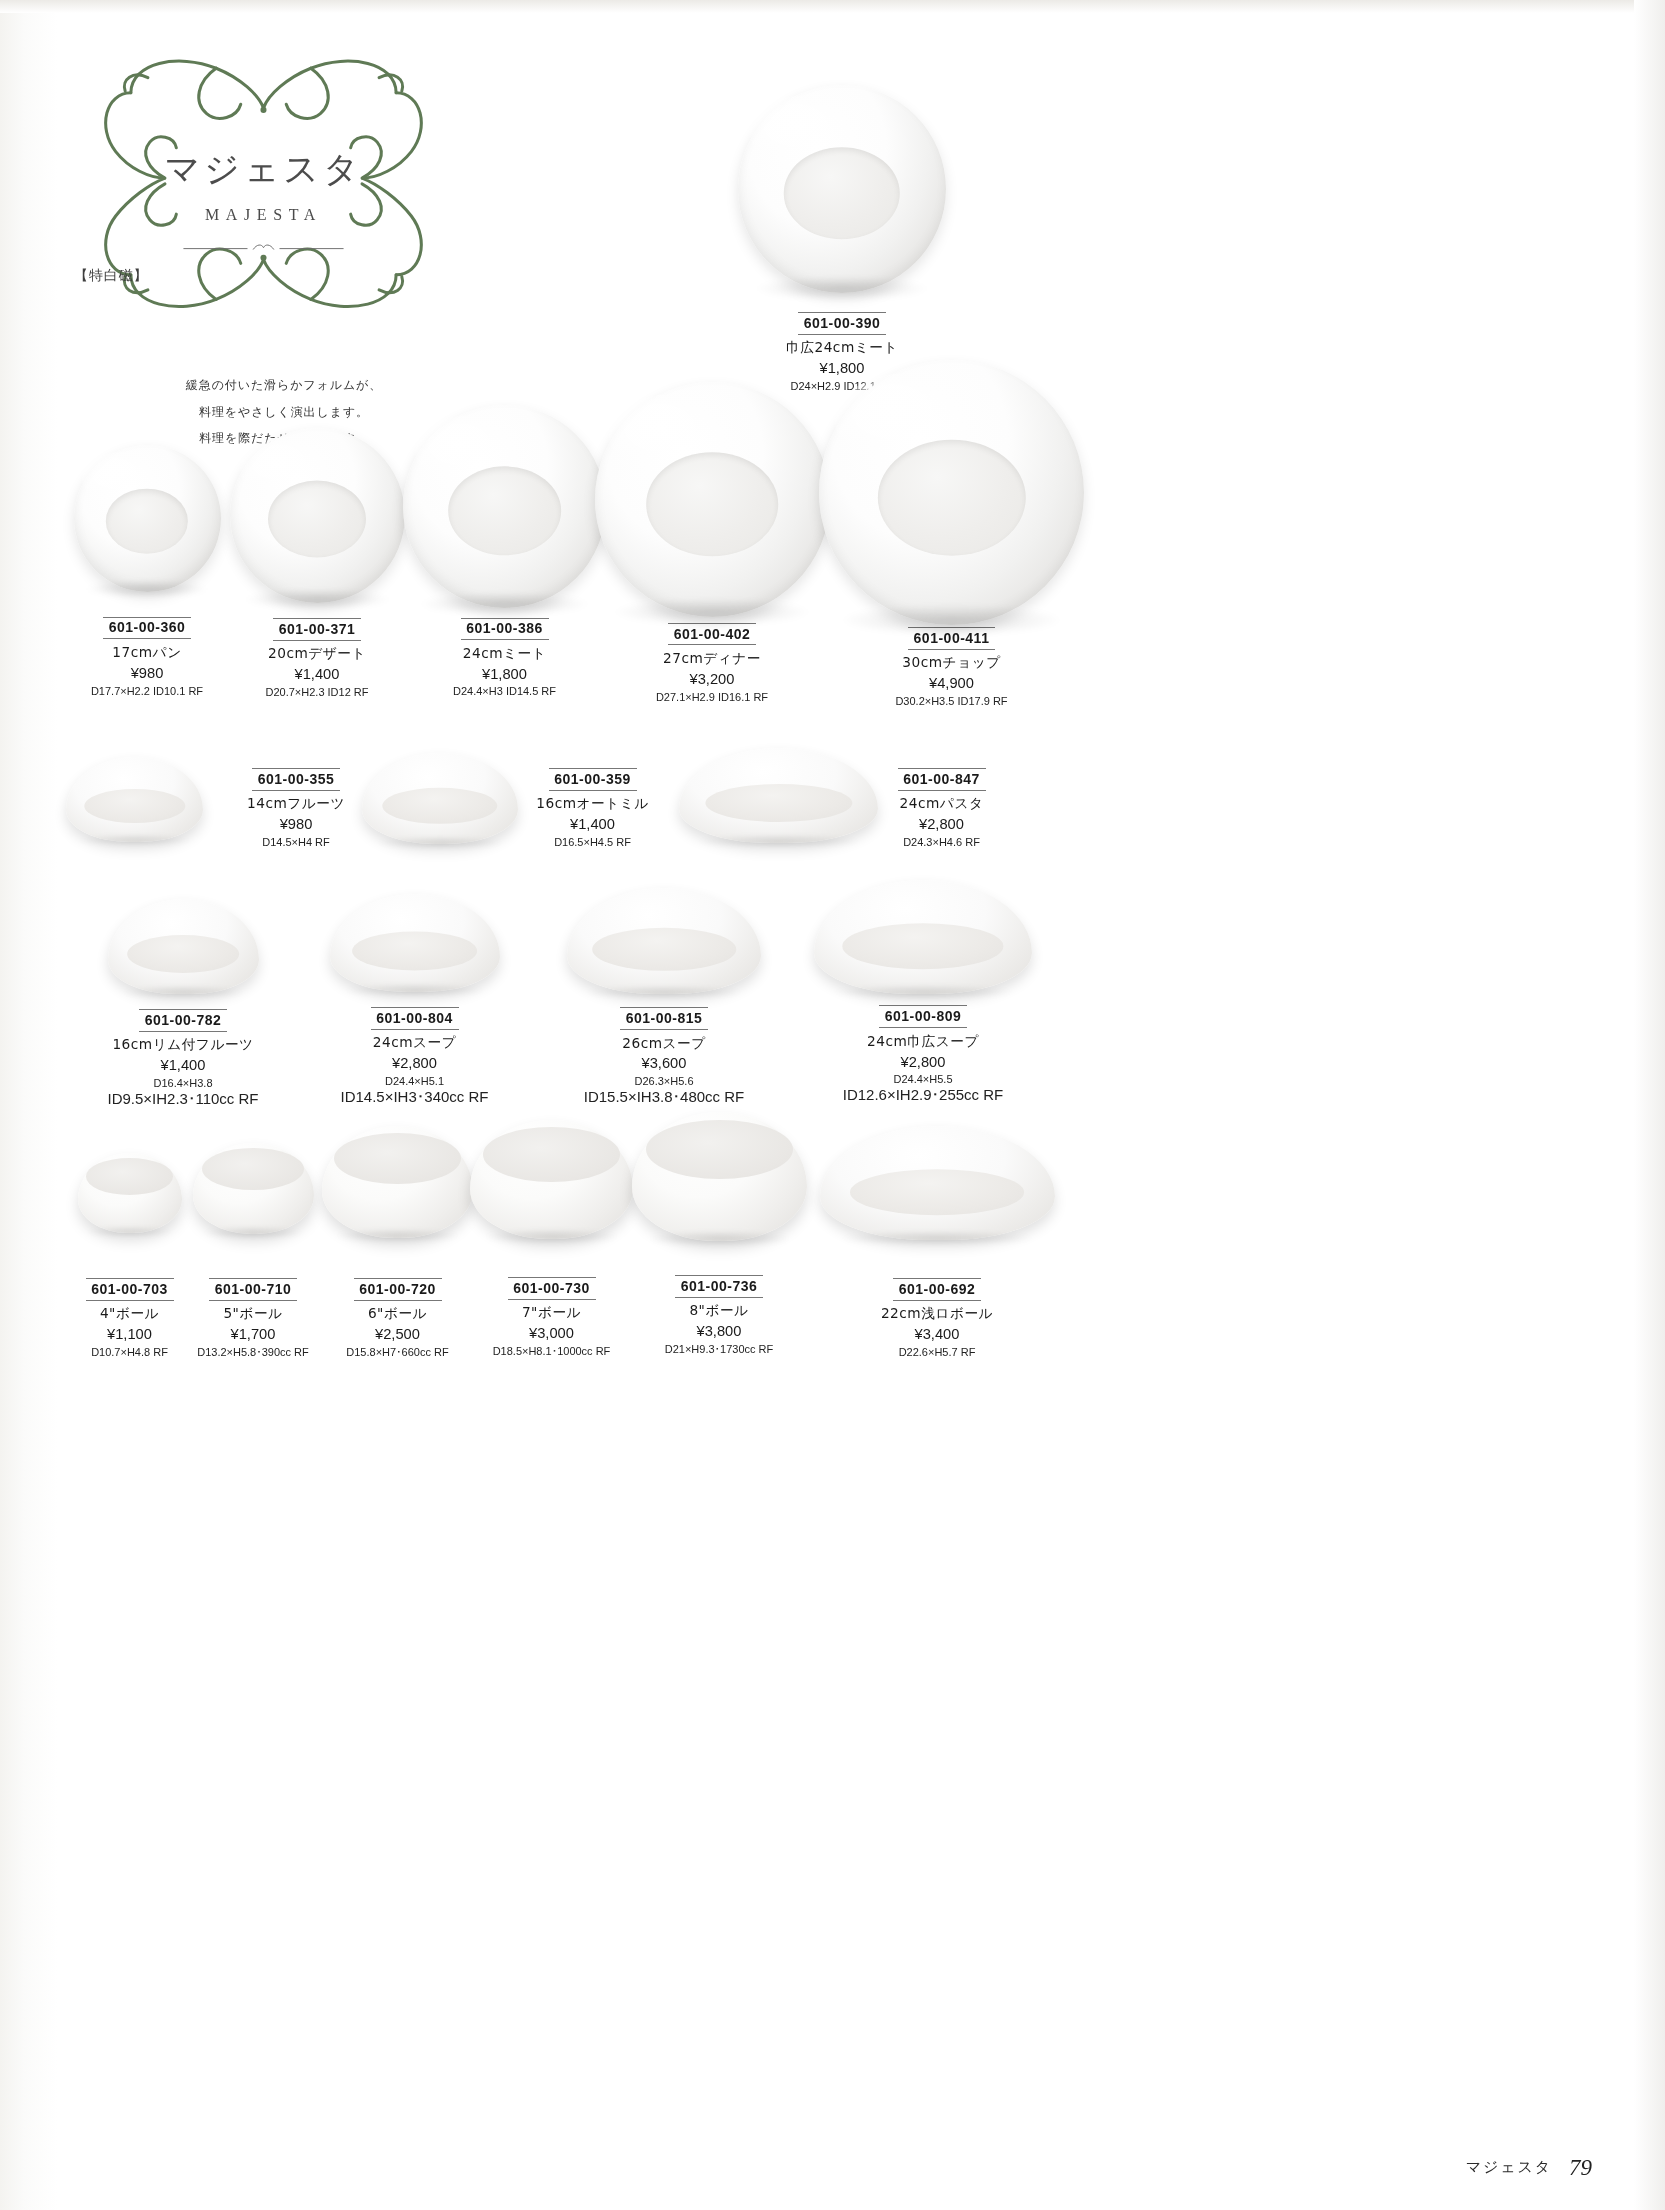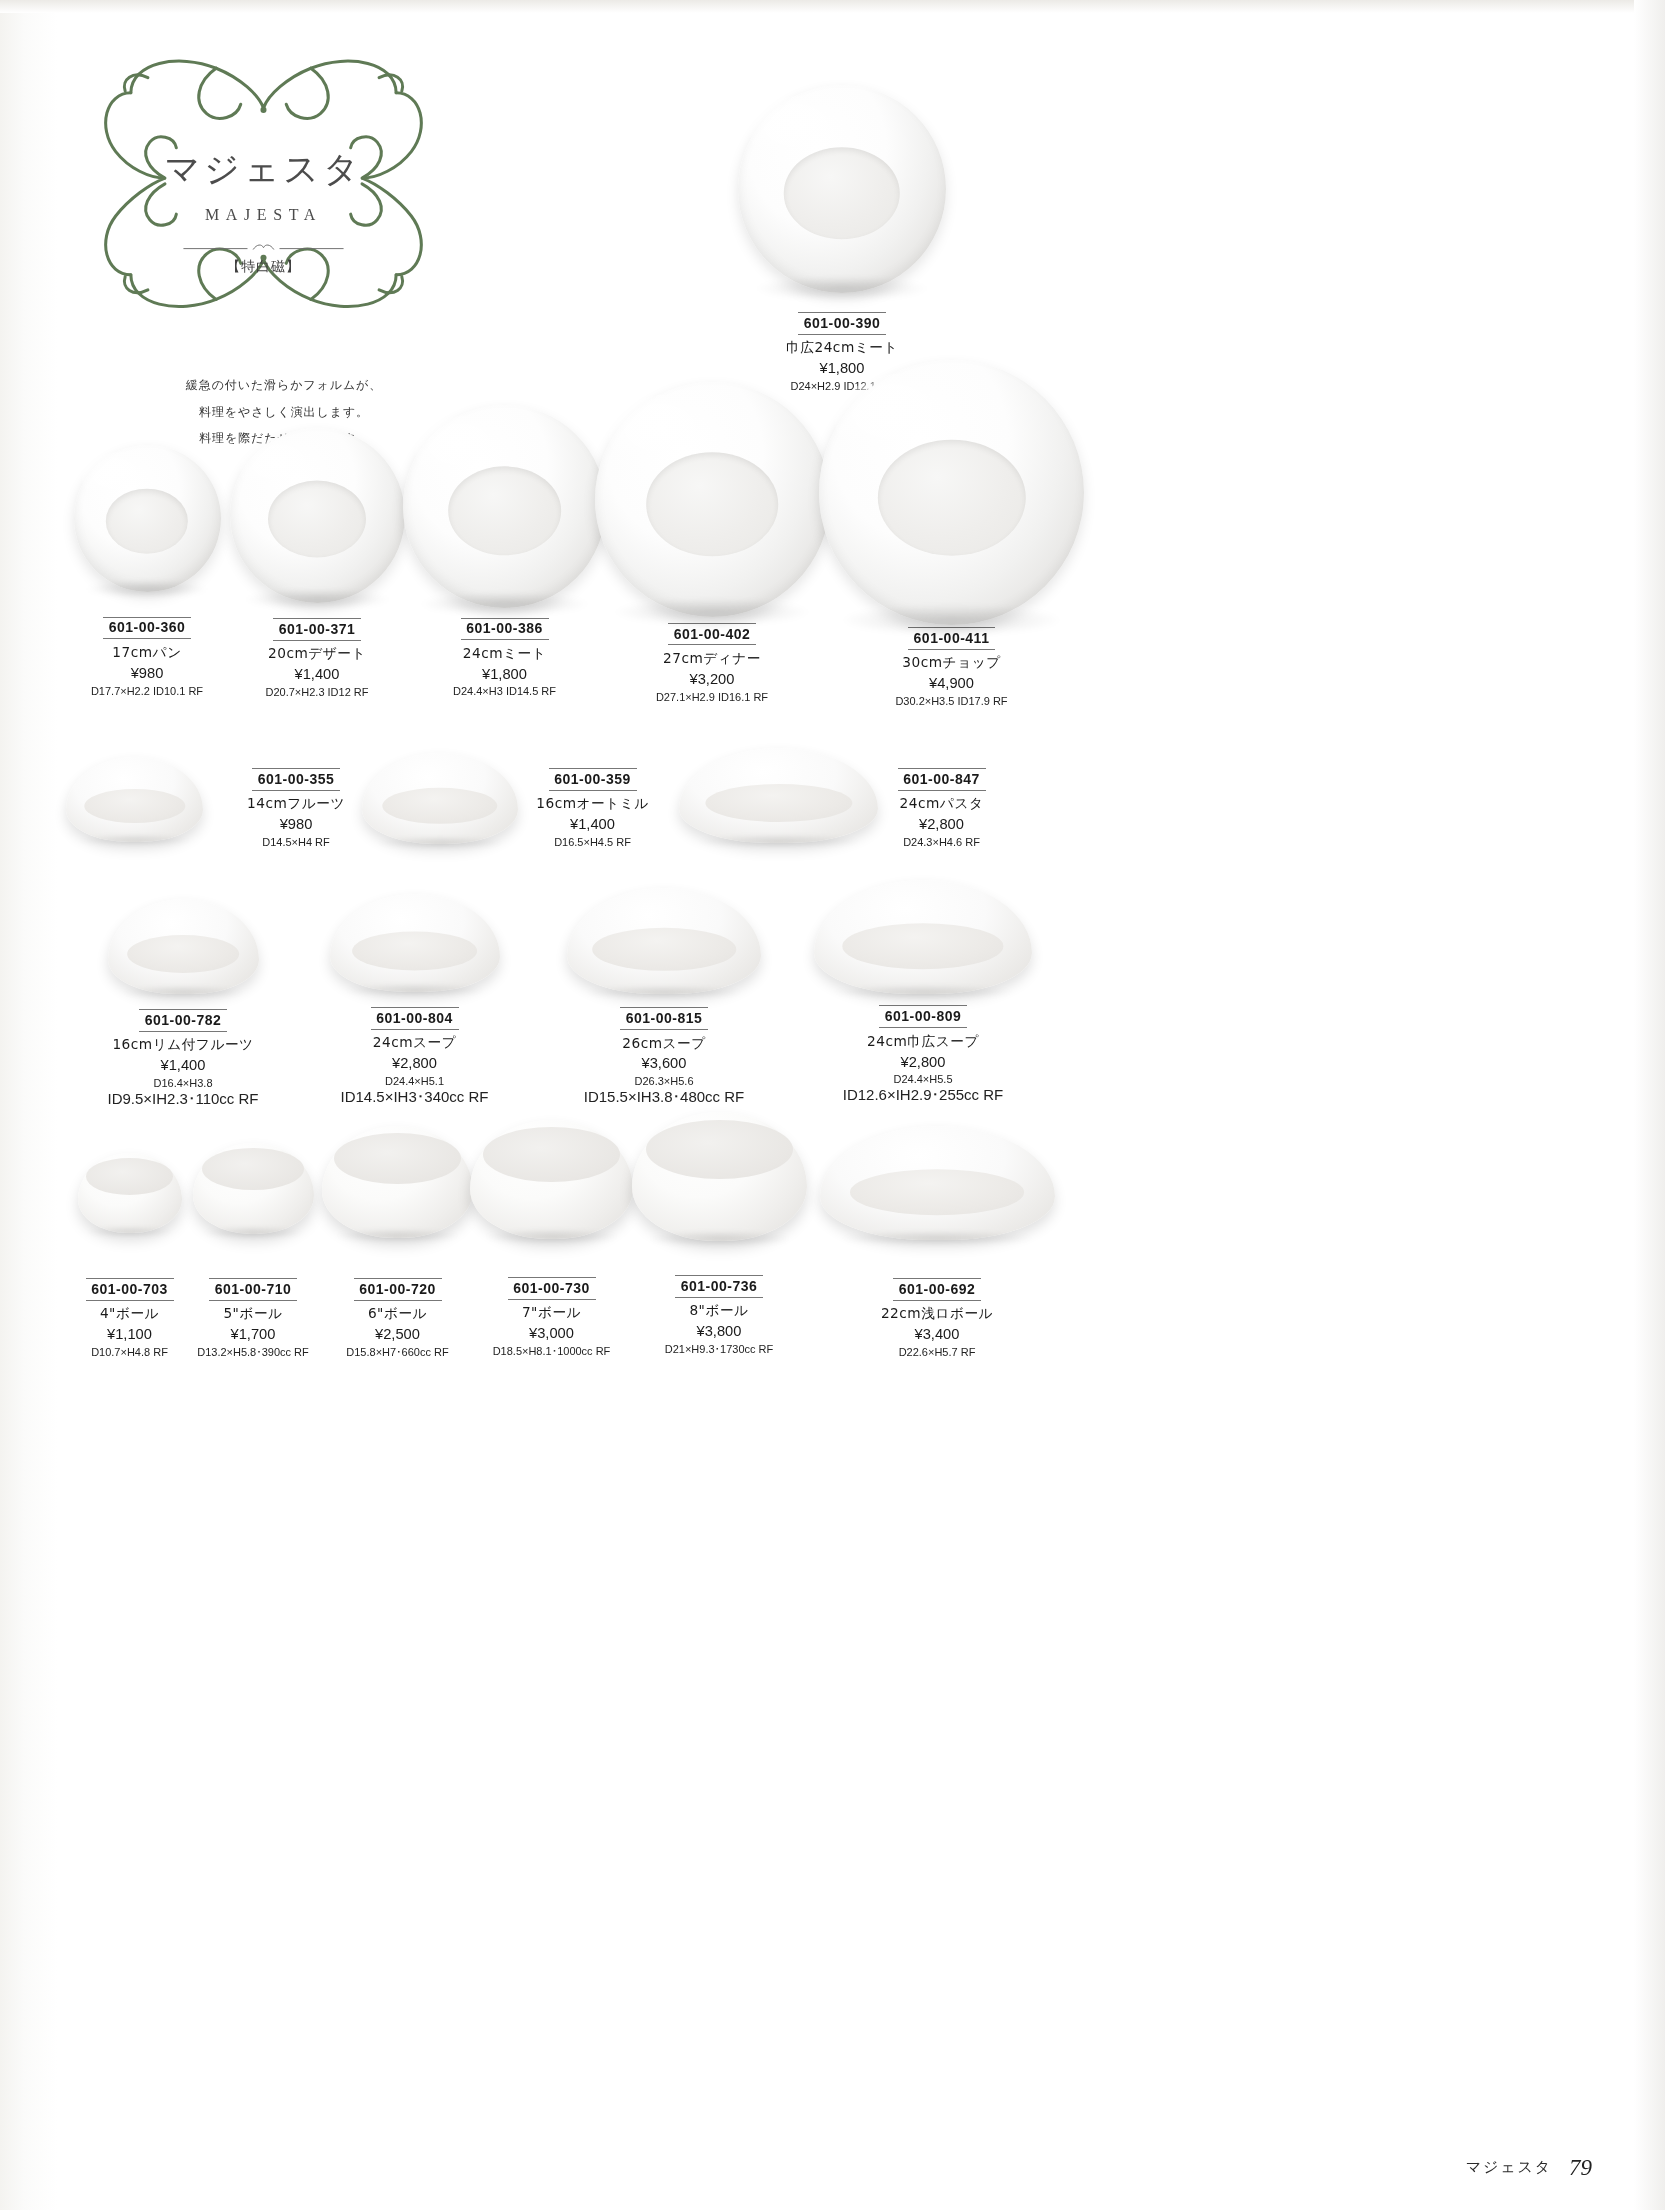--- a/index.html
+++ b/index.html
@@ -38,21 +38,21 @@
   }
   .logo-sub{
     position:absolute;left:0;top:170px;width:379px;text-align:center;
     font-family:"Liberation Serif", serif;
     font-size:16px;letter-spacing:6.6px;color:#4a4a4a;
   }
   .logo-divider{
     position:absolute;left:109px;top:206px;width:161px;height:13.2px;
   }
   .logo-badge{
-    position:absolute;left:0;top:222px;width:379px;text-align:center;
+    position:absolute;left:0;top:231px;width:379px;
     font-family:"DejaVu Sans", sans-serif;
     font-size:14px;color:#3f3f3f;letter-spacing:0.9px;
   }
 
   .lead{
     position:absolute;left:142px;top:372px;width:284px;
     text-align:center;
     font-family:"DejaVu Sans", sans-serif;
     font-size:12px;line-height:26.5px;color:#333;letter-spacing:0.9px;
   }

